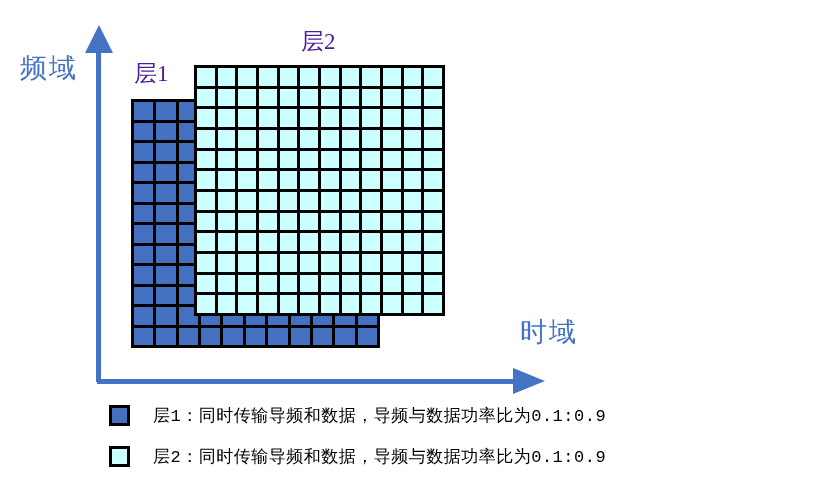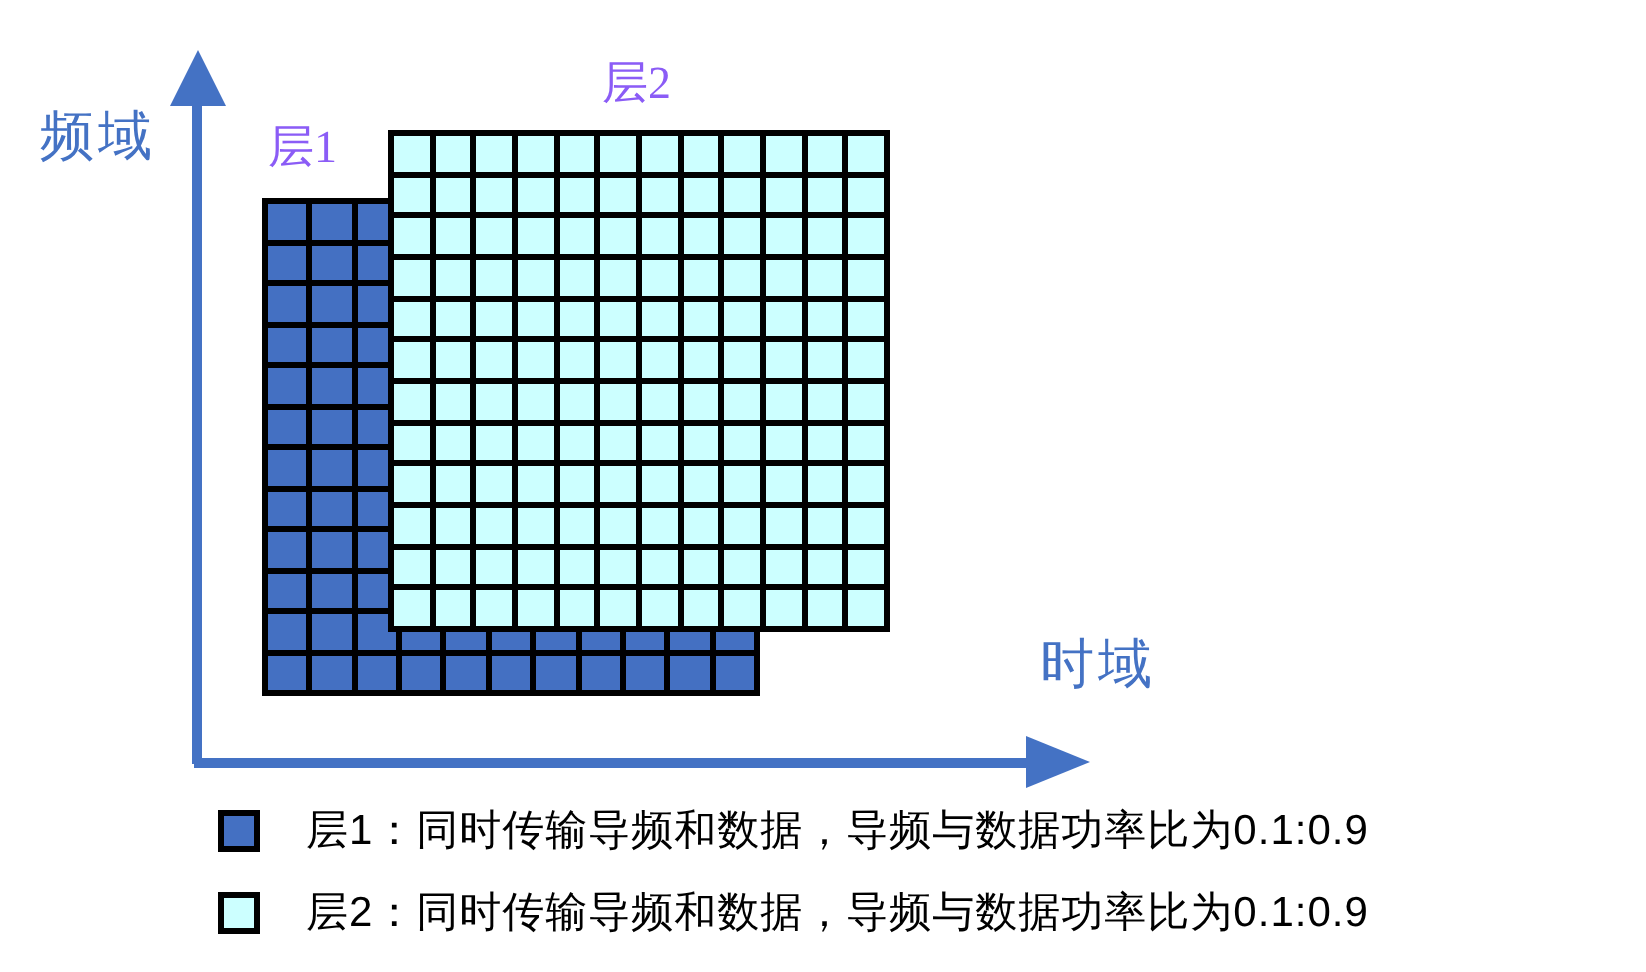--- a/index.html
+++ b/index.html
@@ -54,21 +54,21 @@
     left: 520px; top: 314px;
     font-size: 27px;
     color: var(--axis-color);
     letter-spacing: 2px;
     white-space: nowrap;
   }
 
   
   .layer-label {
     position: absolute;
-    color: #8b5cf6;
+    color: #4c1d95;
     font-size: 23px;
     font-family: "Liberation Serif", serif;
     white-space: nowrap;
   }
   .layer1-label { left: 134px; top: 58px; }
   .layer2-label { left: 301px; top: 26px; }
 
   
   .grid {
     position: absolute;
@@ -93,22 +93,22 @@
   .legend-row-1 { top: 400px; }
   .legend-row-2 { top: 441px; }
   .swatch {
     box-sizing: border-box;
     width: 21px; height: 21px;
     border: 3px solid #000;
     margin-right: 23px;
     flex: 0 0 auto;
   }
   .legend-text {
-    font-family: Liberation Sans, sans-serif;
-    font-size: 21px;
+    font-family: Liberation Mono, monospace;
+    font-size: 17px;
     color: #000;
     letter-spacing: 0.5px;
     white-space: nowrap;
   }
 </style>
 </head>
 <body>
 
 <div class="canvas">
 

